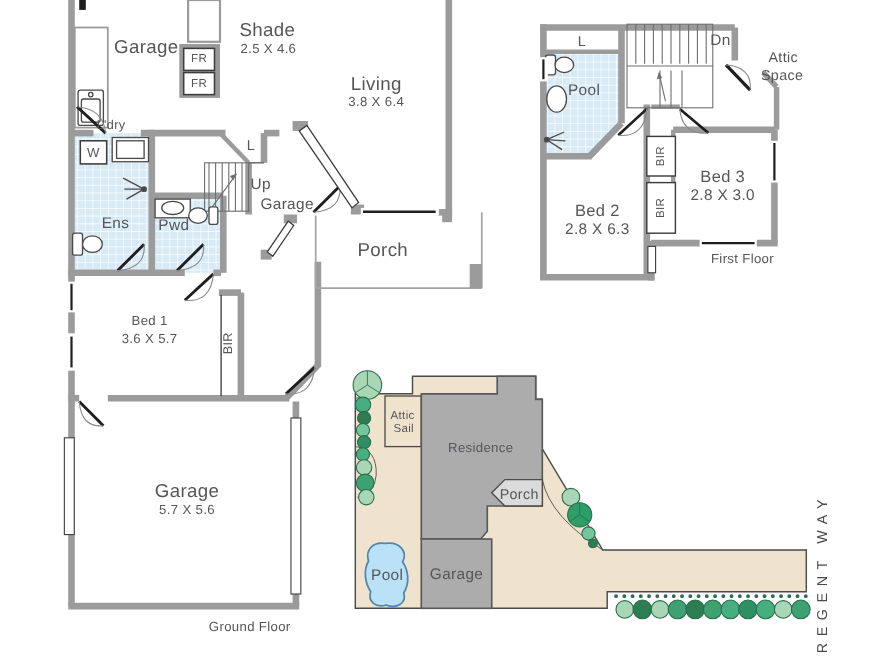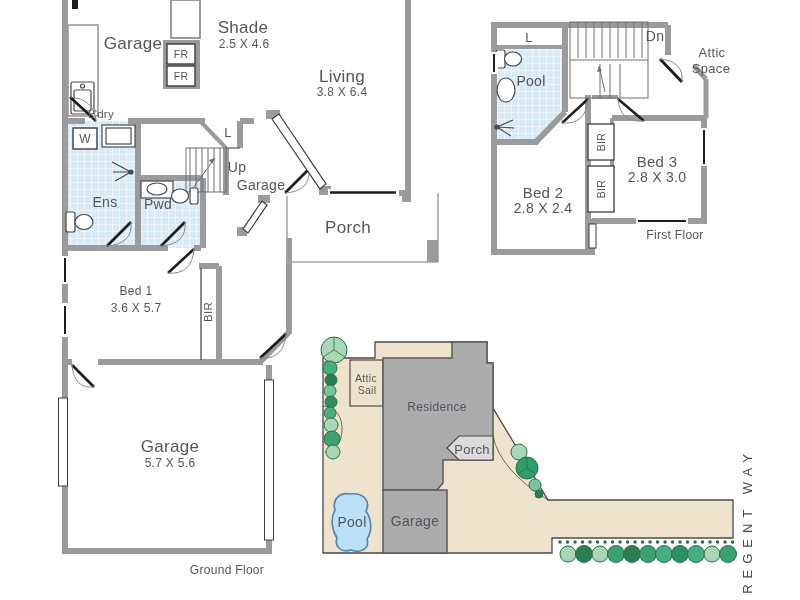--- a/index.html
+++ b/index.html
@@ -315,21 +315,21 @@
 <div class="lbl s17" style="left:170px;top:446px">Garage</div>
 <div class="lbl s16" style="left:170px;top:463px">5.7 X 5.6</div>
 <div class="lbl s16" style="left:227px;top:570px">Ground Floor</div>
 
 <div class="lbl s13" style="left:529px;top:37px">L</div>
 <div class="lbl s14" style="left:655px;top:36px">Dn</div>
 <div class="lbl s13" style="left:712px;top:52px">Attic</div>
 <div class="lbl s13" style="left:711px;top:68px">Space</div>
 <div class="lbl s14" style="left:531px;top:81px">Pool</div>
 <div class="lbl s15" style="left:543px;top:192px">Bed 2</div>
-<div class="lbl s14" style="left:543px;top:208px">2.8 X 2.4</div>
+<div class="lbl s14" style="left:543px;top:208px">2.8 X 6.3</div>
 <div class="lbl s10 vert" style="left:601px;top:142px">BIR</div>
 <div class="lbl s10 vert" style="left:601px;top:189px">BIR</div>
 <div class="lbl s15" style="left:657px;top:161px">Bed 3</div>
 <div class="lbl s14" style="left:657px;top:177px">2.8 X 3.0</div>
 <div class="lbl s16" style="left:675px;top:235px">First Floor</div>
 
 <div class="lbl s10" style="left:366px;top:378px">Attic</div>
 <div class="lbl s10" style="left:367px;top:390px">Sail</div>
 <div class="lbl s16" style="left:437px;top:407px">Residence</div>
 <div class="lbl s13" style="left:472px;top:449px">Porch</div>

